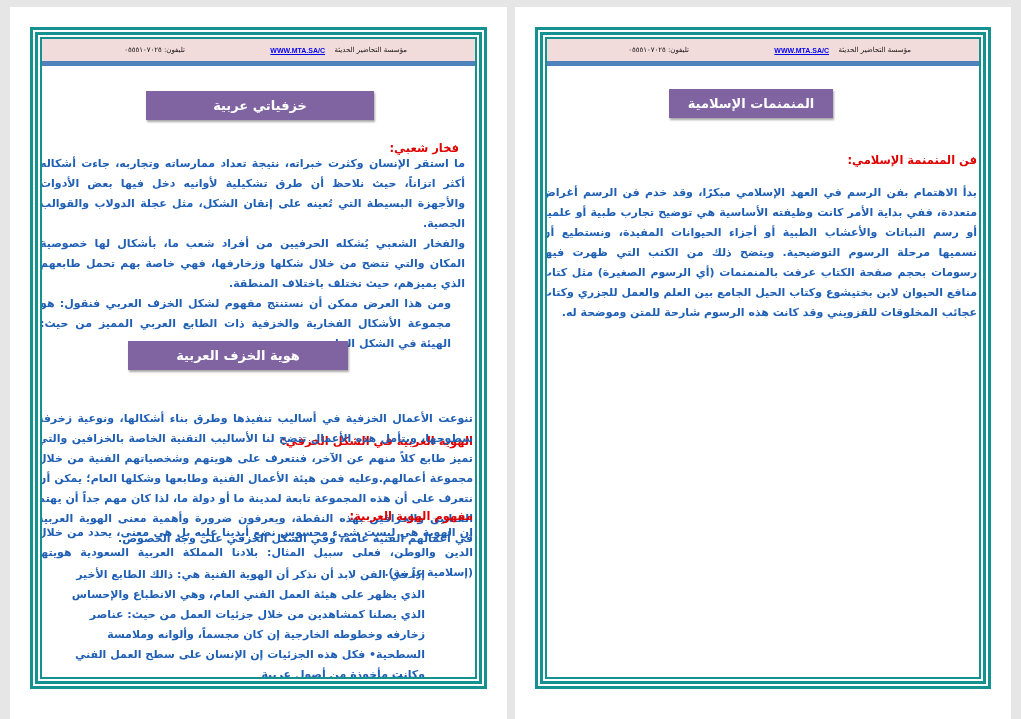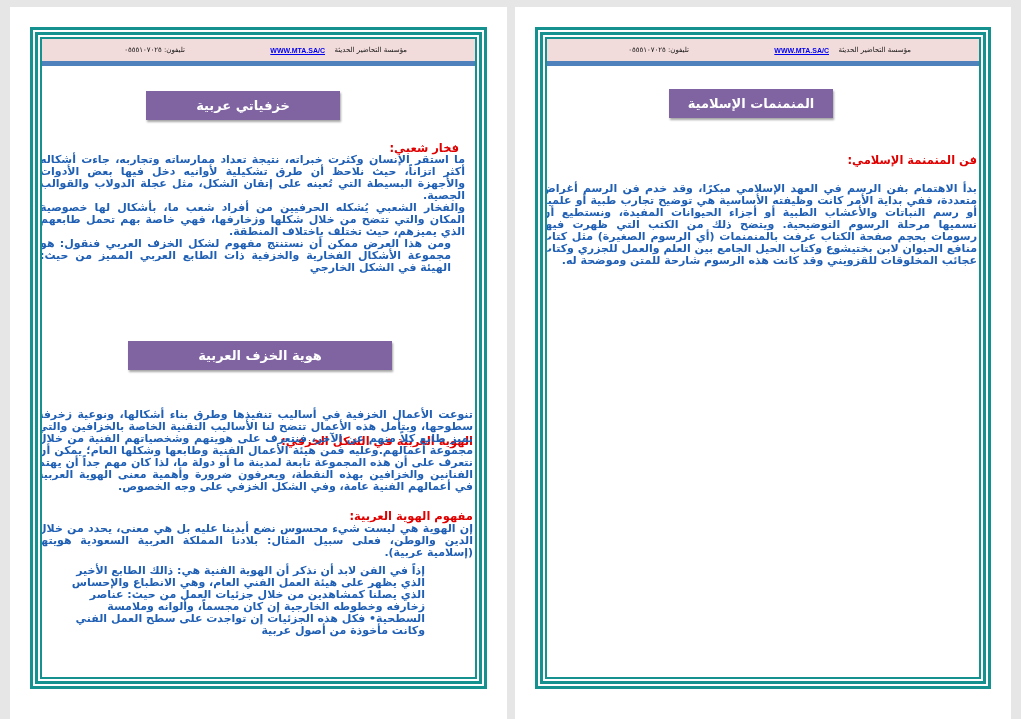--- a/index.html
+++ b/index.html
@@ -42,65 +42,65 @@
     position:absolute; background:#8064a2; color:#ffffff;
     font-size:13px; font-weight:bold; text-align:center;
     box-shadow:1px 2px 2px rgba(0,0,0,0.35);
     display:flex; align-items:center; justify-content:center;
   }
   .sec-head {
     position:absolute; color:#e00000; font-weight:bold; font-size:11.5px;
   }
   .para {
     position:absolute; color:#1f5fb4; font-weight:bold; font-size:11px;
-    line-height:12px; text-align:justify; text-align-last:right;
+    line-height:20px; text-align:justify; text-align-last:right;
   }
   .para p { margin:0; }
 </style>
 </head>
 <body>
 
 <div class="page left">
   <div class="frame">
     <div class="f2">
       <div class="f3">
         <div class="header-bar">
           <span class="org">مؤسسة التحاضير الحديثة</span>
           <span class="url">WWW.MTA.SA/C</span>
           <span class="phone">تليفون: ٠٥٥٥١٠٧٠٢٥</span>
         </div>
         <div class="header-rule"></div>
 
         <div class="content">
-          <div class="title-box" style="top:25px; left:104px; width:194px; height:29px;">
+          <div class="title-box" style="top:25px; left:104px; width:228px; height:29px;">
             <span>خزفياتي عربية</span>
           </div>
 
           <div class="sec-head" style="top:75px; right:16px;margin-left:8px;">فخار شعبي:</div>
           <div class="para" style="top:88px; right:10px; width:425px;">
             <p>ما استقر الإنسان وكثرت خبراته، نتيجة تعداد ممارساته وتجاربه، جاءت أشكاله أكثر اتزاناً، حيث نلاحظ أن طرق تشكيلية لأوانيه دخل فيها بعض الأدوات والأجهزة البسيطة التي تُعينه على إتقان الشكل، مثل عجلة الدولاب والقوالب الجصية.</p>
             <p>والفخار الشعبي يُشكله الحرفيين من أفراد شعب ما، بأشكال لها خصوصية المكان والتي تتضح من خلال شكلها وزخارفها، فهي خاصة بهم تحمل طابعهم الذي يميزهم، حيث تختلف باختلاف المنطقة.</p>
             <p style="padding-right:14px; text-align-last:right;">ومن هذا العرض ممكن أن نستنتج مفهوم لشكل الخزف العربي فنقول: هو مجموعة الأشكال الفخارية والخزفية ذات الطابع العربي المميز من حيث: الهيئة في الشكل الخارجي</p>
           </div>
 
-          <div class="title-box" style="top:275px; left:86px; width:264px; height:29px;">
+          <div class="title-box" style="top:275px; left:86px; width:220px; height:29px;">
             <span>هوية الخزف العربية</span>
           </div>
 
           <div class="sec-head" style="top:329px; right:2px;margin-top:39px;">الهوية العربية في الشكل الخزفي:</div>
           <div class="para" style="top:343px; right:2px; width:436px;">تنوعت الأعمال الخزفية في أساليب تنفيذها وطرق بناء أشكالها، ونوعية زخرفة سطوحها، وبتأمل هذه الأعمال تتضح لنا الأساليب التقنية الخاصة بالخزافين والتي تميز طابع كلاً منهم عن الآخر، فنتعرف على هويتهم وشخصياتهم الفنية من خلال مجموعة أعمالهم.وعليه فمن هيئة الأعمال الفنية وطابعها وشكلها العام؛ يمكن أن نتعرف على أن هذه المجموعة تابعة لمدينة ما أو دولة ما، لذا كان مهم جداً أن يهتم الفنانين والخزافين بهذه النقطة، ويعرفون ضرورة وأهمية معنى الهوية العربية في أعمالهم الفنية عامة، وفي الشكل الخزفي على وجه الخصوص.</div>
 
           <div class="sec-head" style="top:443px; right:2px;">مفهوم الهوية العربية:</div>
           <div class="para" style="top:457px; right:2px; width:436px;">إن الهوية هي ليست شيء محسوس نضع أيدينا عليه بل هي معنى، يحدد من خلال الدين والوطن، فعلى سبيل المثال: بلادنا المملكة العربية السعودية هويتها (إسلامية عربية).</div>
           <div class="para" style="top:499px; right:50px; width:370px; text-align:left;">
             <p>إذاً في الفن لابد أن نذكر أن الهوية الفنية هي: ذالك الطابع الأخير</p>
             <p>الذي يظهر على هيئة العمل الفني العام، وهي الانطباع والإحساس</p>
             <p>الذي يصلنا كمشاهدين من خلال جزئيات العمل من حيث: عناصر</p>
             <p>زخارفه وخطوطه الخارجية إن كان مجسماً، وألوانه وملامسة</p>
-            <p>السطحية• فكل هذه الجزئيات إن تواجدت على سطح العمل الفني</p>
+            <p>السطحية• فكل هذه الجزئيات إن الإنسان على سطح العمل الفني</p>
             <p>وكانت مأخوذة من أصول عربية</p>
           </div>
         </div>
       </div>
     </div>
   </div>
 </div>
 
 <div class="page right">
   <div class="frame">

